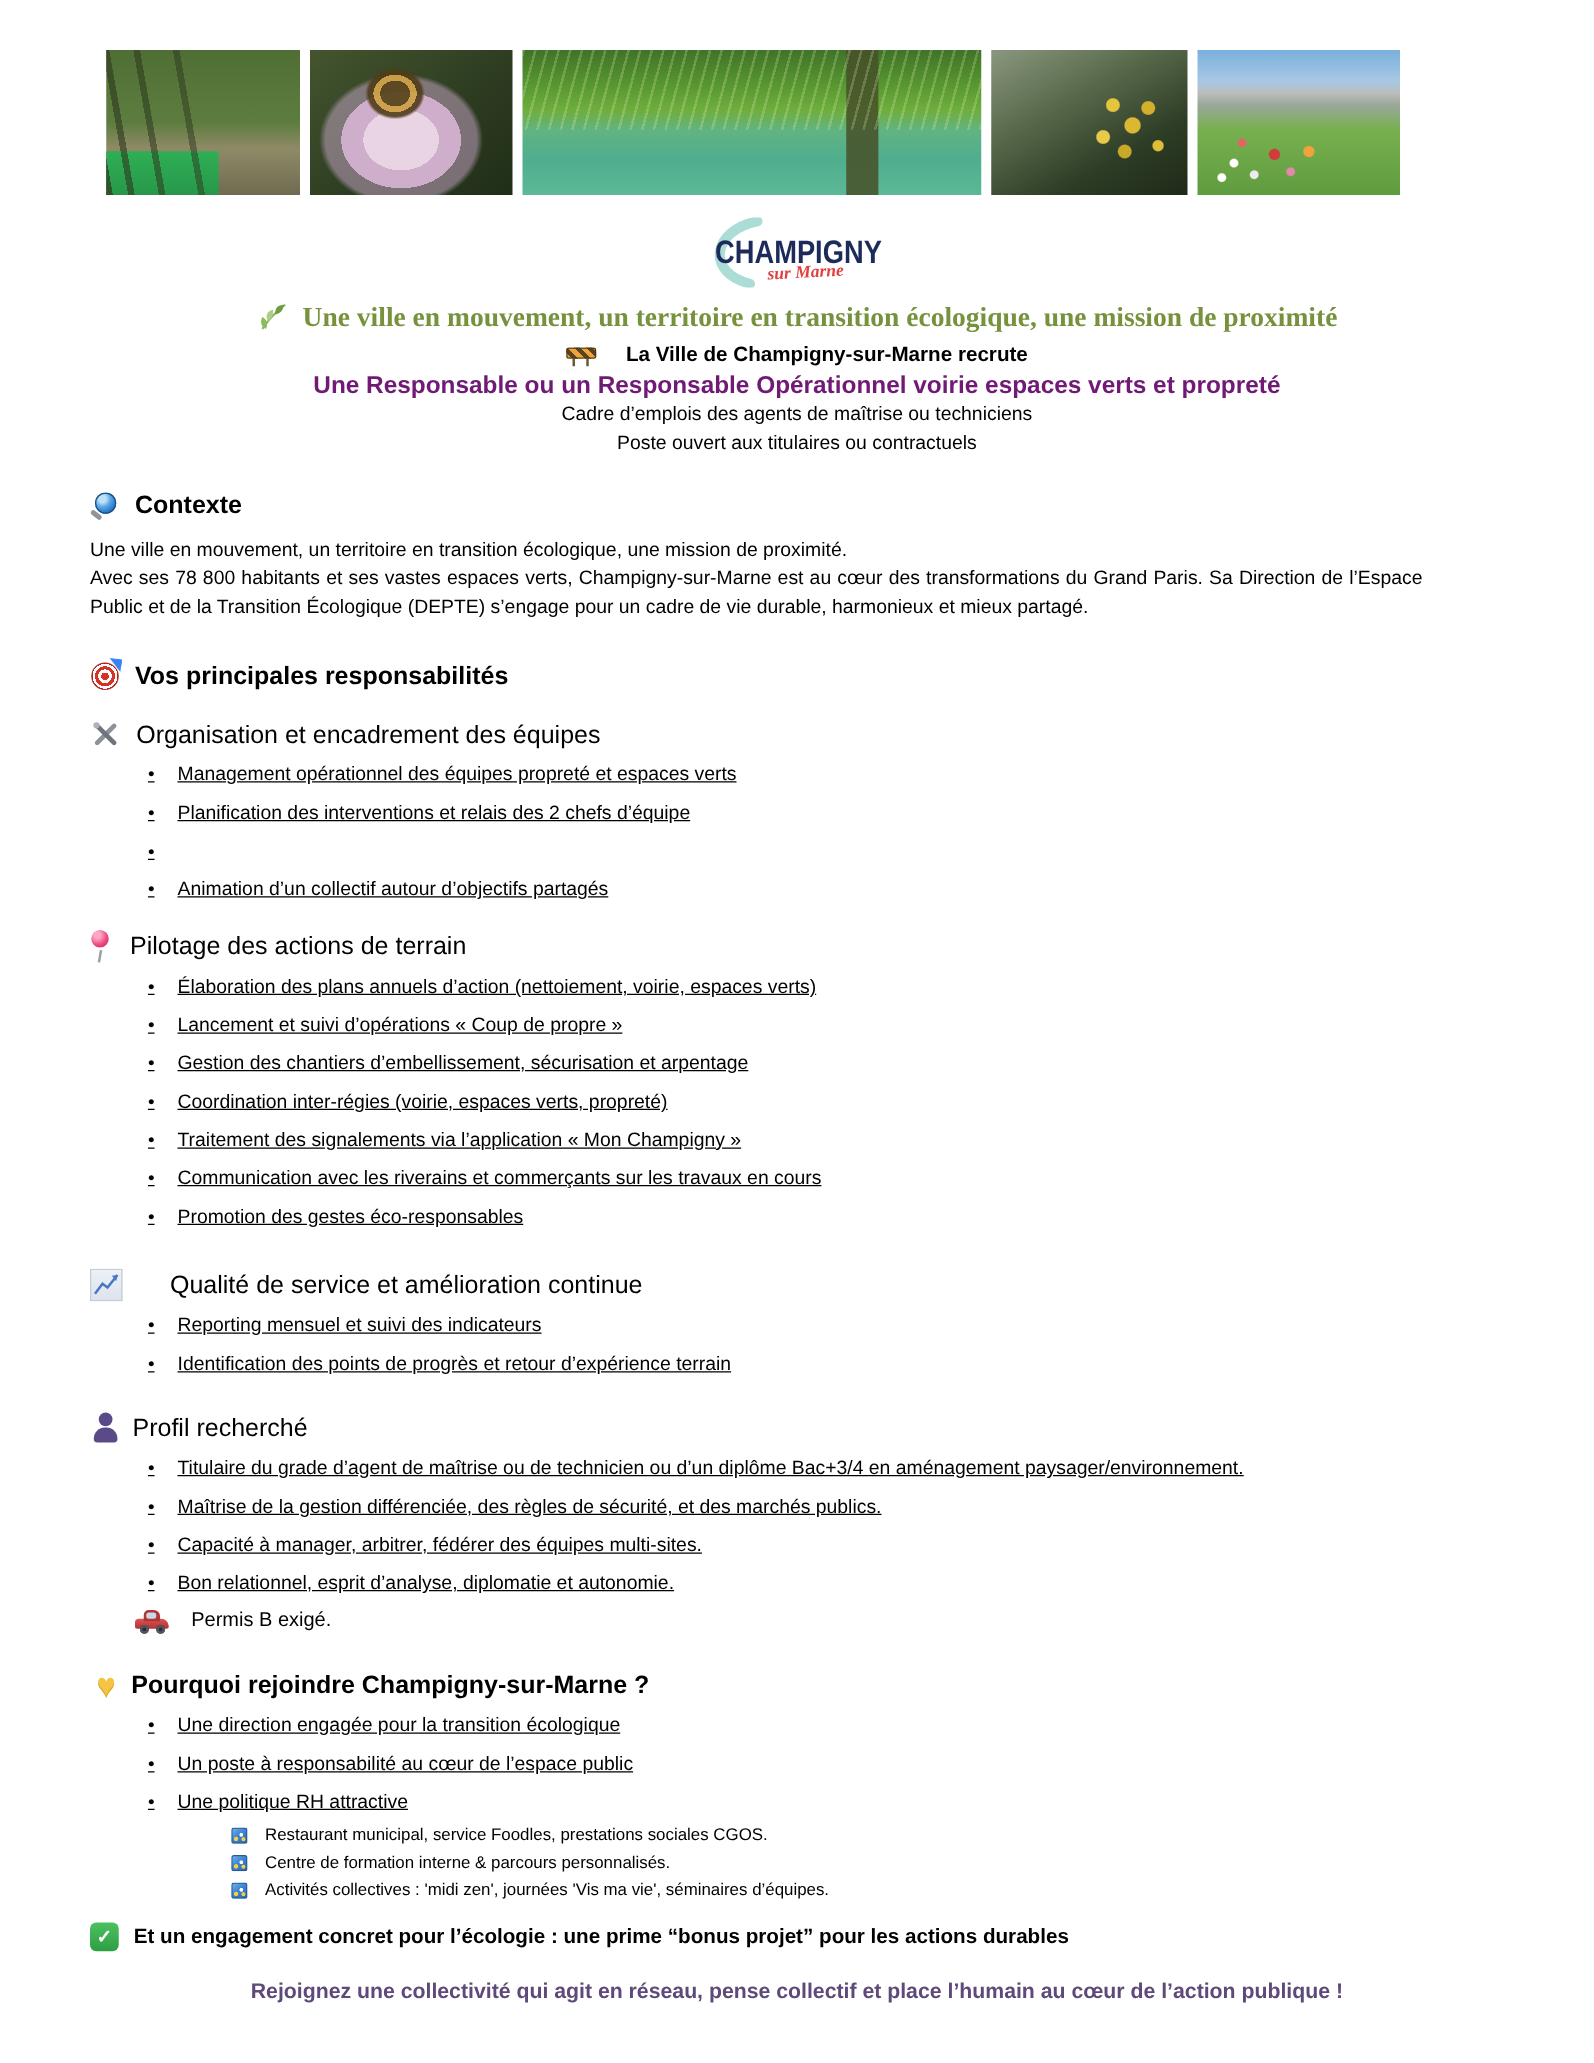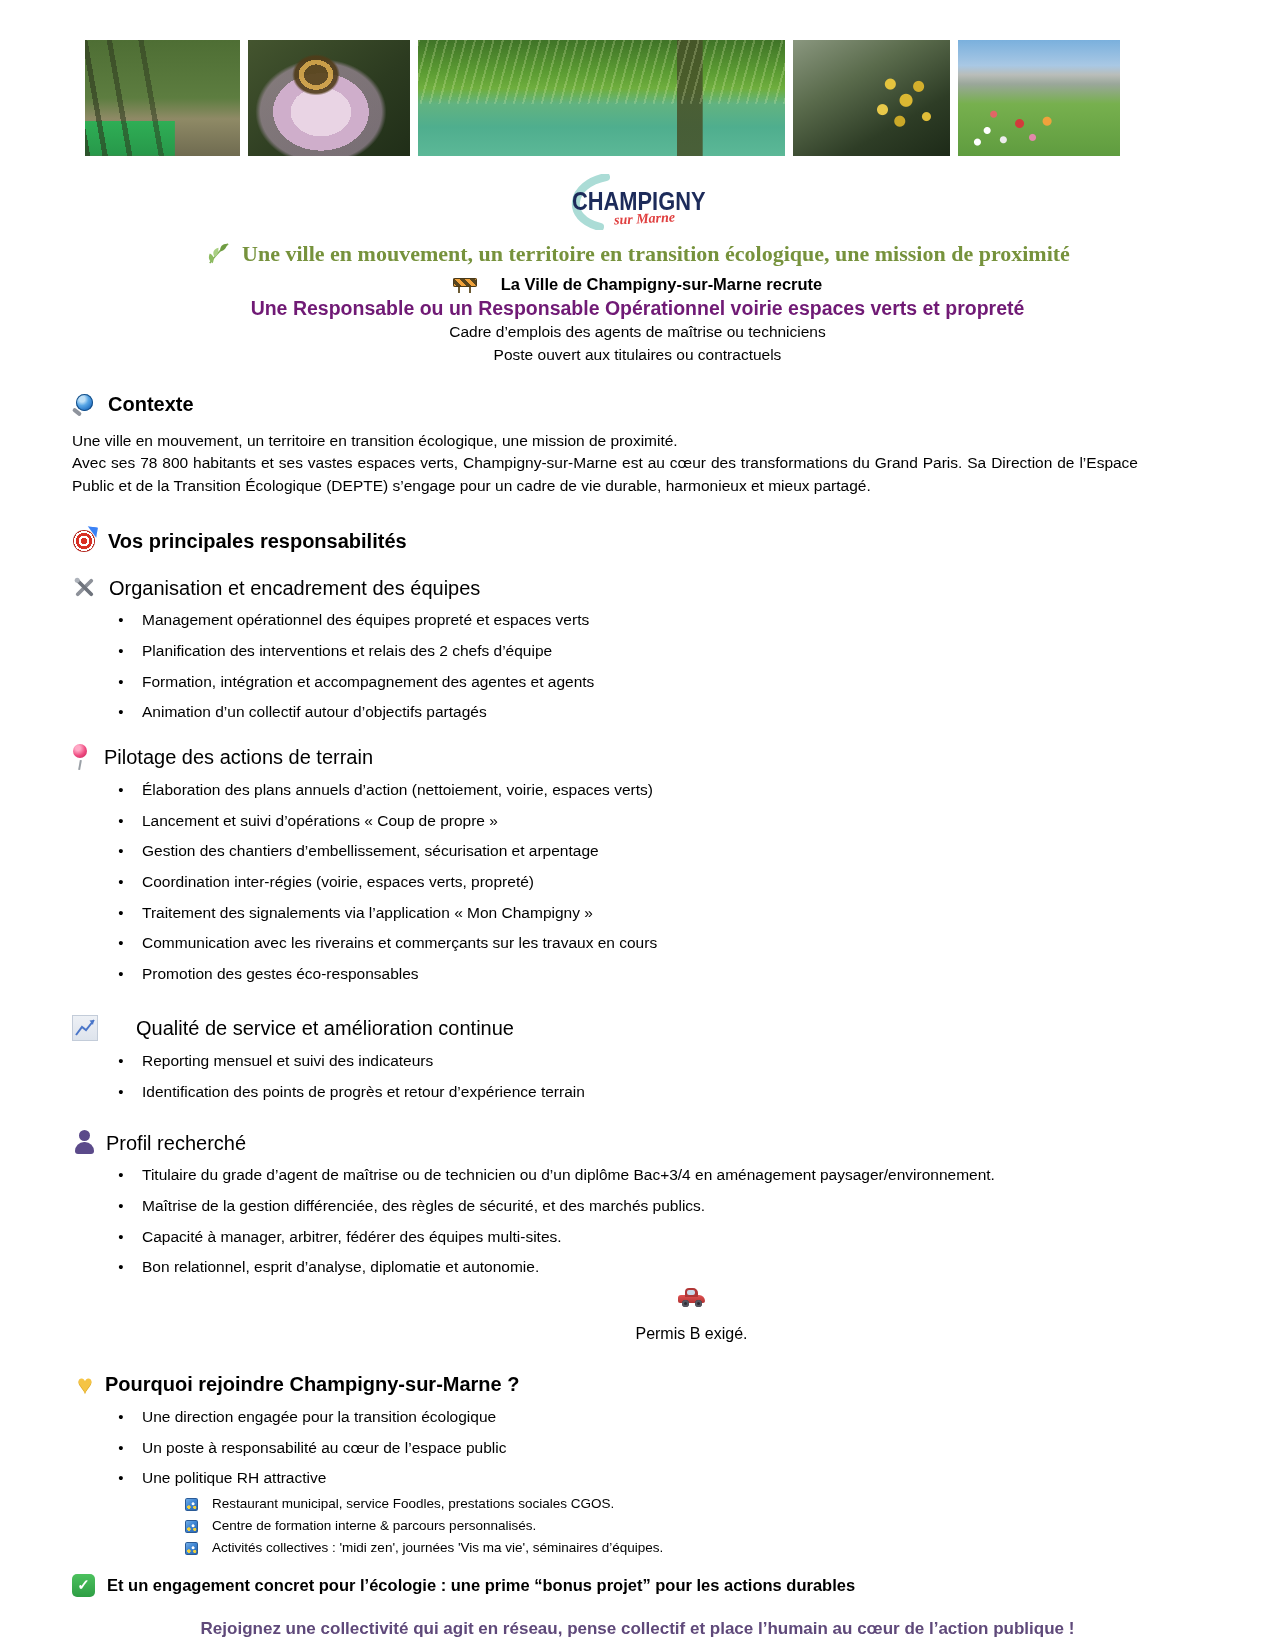--- a/index.html
+++ b/index.html
@@ -61,28 +61,28 @@
 
   
   .sec{display:flex;align-items:center;gap:12px;margin:26px 0 0 72px;font-size:20px;}
   .sec .sec-title{line-height:1.2;}
   .sec.bold .sec-title{font-weight:bold;}
   .sec.indent .sec-title{margin-left:26px;}
   .para{margin:14px 72px 0;width:1066px;font-size:15.5px;line-height:1.45;}
   .para.justify{text-align:justify;margin-top:0;}
 
   ul.bullets{margin:4px 0 0;padding:0;list-style:none;}
-  ul.bullets li{display:flex;margin-top:9px;font-size:15.5px;line-height:1.4;}
+  ul.bullets li{display:flex;margin-top:9px;font-size:15.5px;line-height:1.4;text-decoration:underline;}
   ul.bullets .dot{flex:none;width:42px;margin-left:100px;text-align:center;}
   ul.bullets .dot::before{content:"\2022";font-size:15px;}
 
   ul.sub-bullets{margin:6px 0 0;padding:0;list-style:none;}
   ul.sub-bullets li{display:flex;align-items:center;gap:14px;margin:4px 0 0 185px;font-size:13.5px;line-height:1.35;}
 
-  .permit-row{display:flex;align-items:center;gap:18px;margin:10px 0 0 108px;font-size:16px;flex-direction:column;}
+  .permit-row{display:flex;align-items:center;gap:18px;margin:10px 0 0 108px;font-size:16px;}
   .engage-row{display:flex;align-items:center;gap:12px;margin:16px 0 0 72px;font-size:16.5px;font-weight:bold;}
 
   
   .slogan{margin-top:22px;text-align:center;font-size:17px;font-weight:bold;color:#5F497A;}
 
   
   .ic{position:relative;display:inline-block;flex:none;}
   .ic-search{width:24px;height:24px;}
   .ic-search .lens{position:absolute;left:4px;top:2px;width:17px;height:17px;border-radius:50%;
       background:radial-gradient(circle at 35% 30%,#bfe0f7 0 18%,#5aa7e6 40%,#1f6cc0 75%,#15508f);
@@ -213,21 +213,20 @@
     <li>
         <span class="dot"></span>
         <span>Management opérationnel des équipes propreté et espaces verts</span>
       </li>
     <li>
         <span class="dot"></span>
         <span>Planification des interventions et relais des 2 chefs d’équipe</span>
       </li>
     <li>
         <span class="dot"></span>
-        <span>Formation, intégration et accompagnement des agentes et agents</span>
       </li>
     <li>
         <span class="dot"></span>
         <span>Animation d’un collectif autour d’objectifs partagés</span>
       </li>
   </ul>
 
   <div class="sec" style="margin-top:20px;gap:16px;">
     <span class="ic ic-pin">
         <span class="head"></span>

